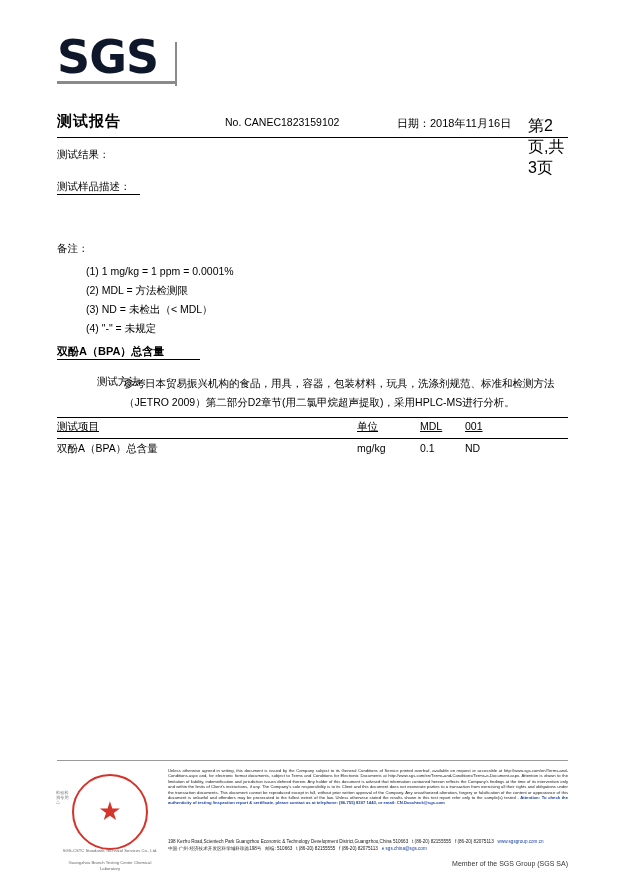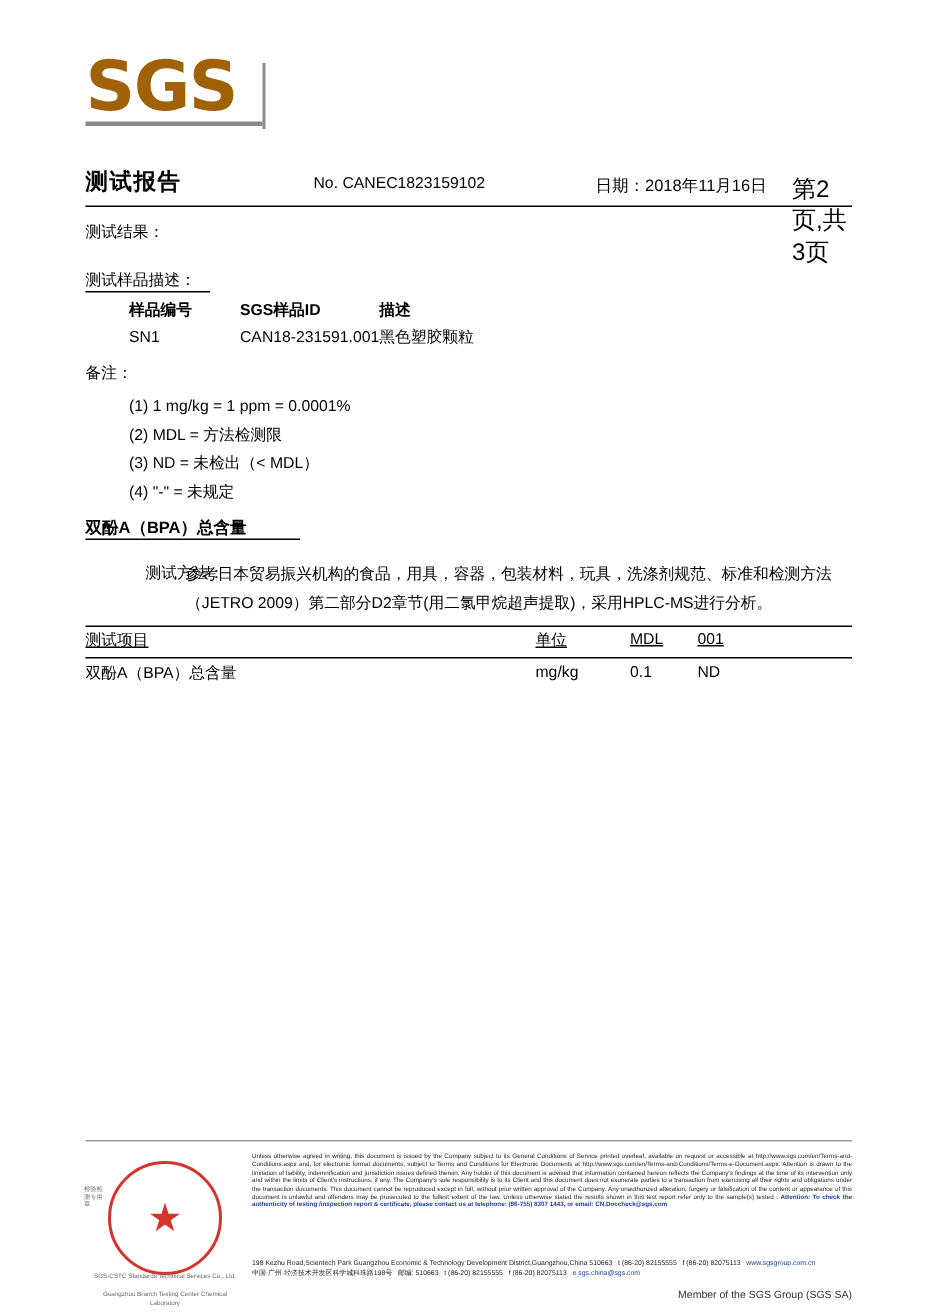--- a/index.html
+++ b/index.html
@@ -29,21 +29,21 @@
     left: 57px;
     top: 34px;
     width: 130px;
     height: 52px;
   }
   .logo-text {
     font-family: "DejaVu Sans", sans-serif;
     font-weight: bold;
     font-size: 46px;
     letter-spacing: -1px;
-    color: #a16207;
+    color: #0f172a;
     line-height: 46px;
     position: absolute;
     left: 0;
     top: 0;
   }
   .logo-rule {
     position: absolute;
     left: 0;
     top: 47px;
     width: 118px;
@@ -71,21 +71,21 @@
     position: absolute;
     left: 0;
     top: 0;
     font-size: 15px;
     font-weight: bold;
     letter-spacing: 1px;
     text-align: center;
   }
   .report-no {
     position: absolute;
-    left: 152px;
+    left: 168px;
     top: 4px;
     font-size: 10.5px;
   }
   .report-date {
     position: absolute;
     left: 340px;
     top: 4px;
     font-size: 11px;
   }
   .report-page {
@@ -315,38 +315,20 @@
     <div class="report-date">日期：2018年11月16日</div>
     <div class="report-page">第2页,共3页</div>
   </div>
   <div class="title-underline"></div>
 
   <div class="lbl results-label">测试结果：</div>
 
   <div class="lbl sampledesc-label">测试样品描述：</div>
   <div class="sampledesc-underline"></div>
 
-  <div class="sample-table">
-    <table>
-      <thead>
-        <tr>
-          <th class="col-sn">样品编号</th>
-          <th class="col-id">SGS样品ID</th>
-          <th class="col-desc">描述</th>
-        </tr>
-      </thead>
-      <tbody>
-        <tr>
-          <td class="col-sn">SN1</td>
-          <td class="col-id">CAN18-231591.001</td>
-          <td class="col-desc">黑色塑胶颗粒</td>
-        </tr>
-      </tbody>
-    </table>
-  </div>
 
   <div class="lbl remark-label">备注：</div>
   <div class="remarks">
     <div>(1) 1 mg/kg = 1 ppm = 0.0001%</div>
     <div>(2) MDL = 方法检测限</div>
     <div>(3) ND = 未检出（&lt; MDL）</div>
     <div>(4) "-" = 未规定</div>
   </div>
 
   <div class="section-heading">双酚A（BPA）总含量</div>

